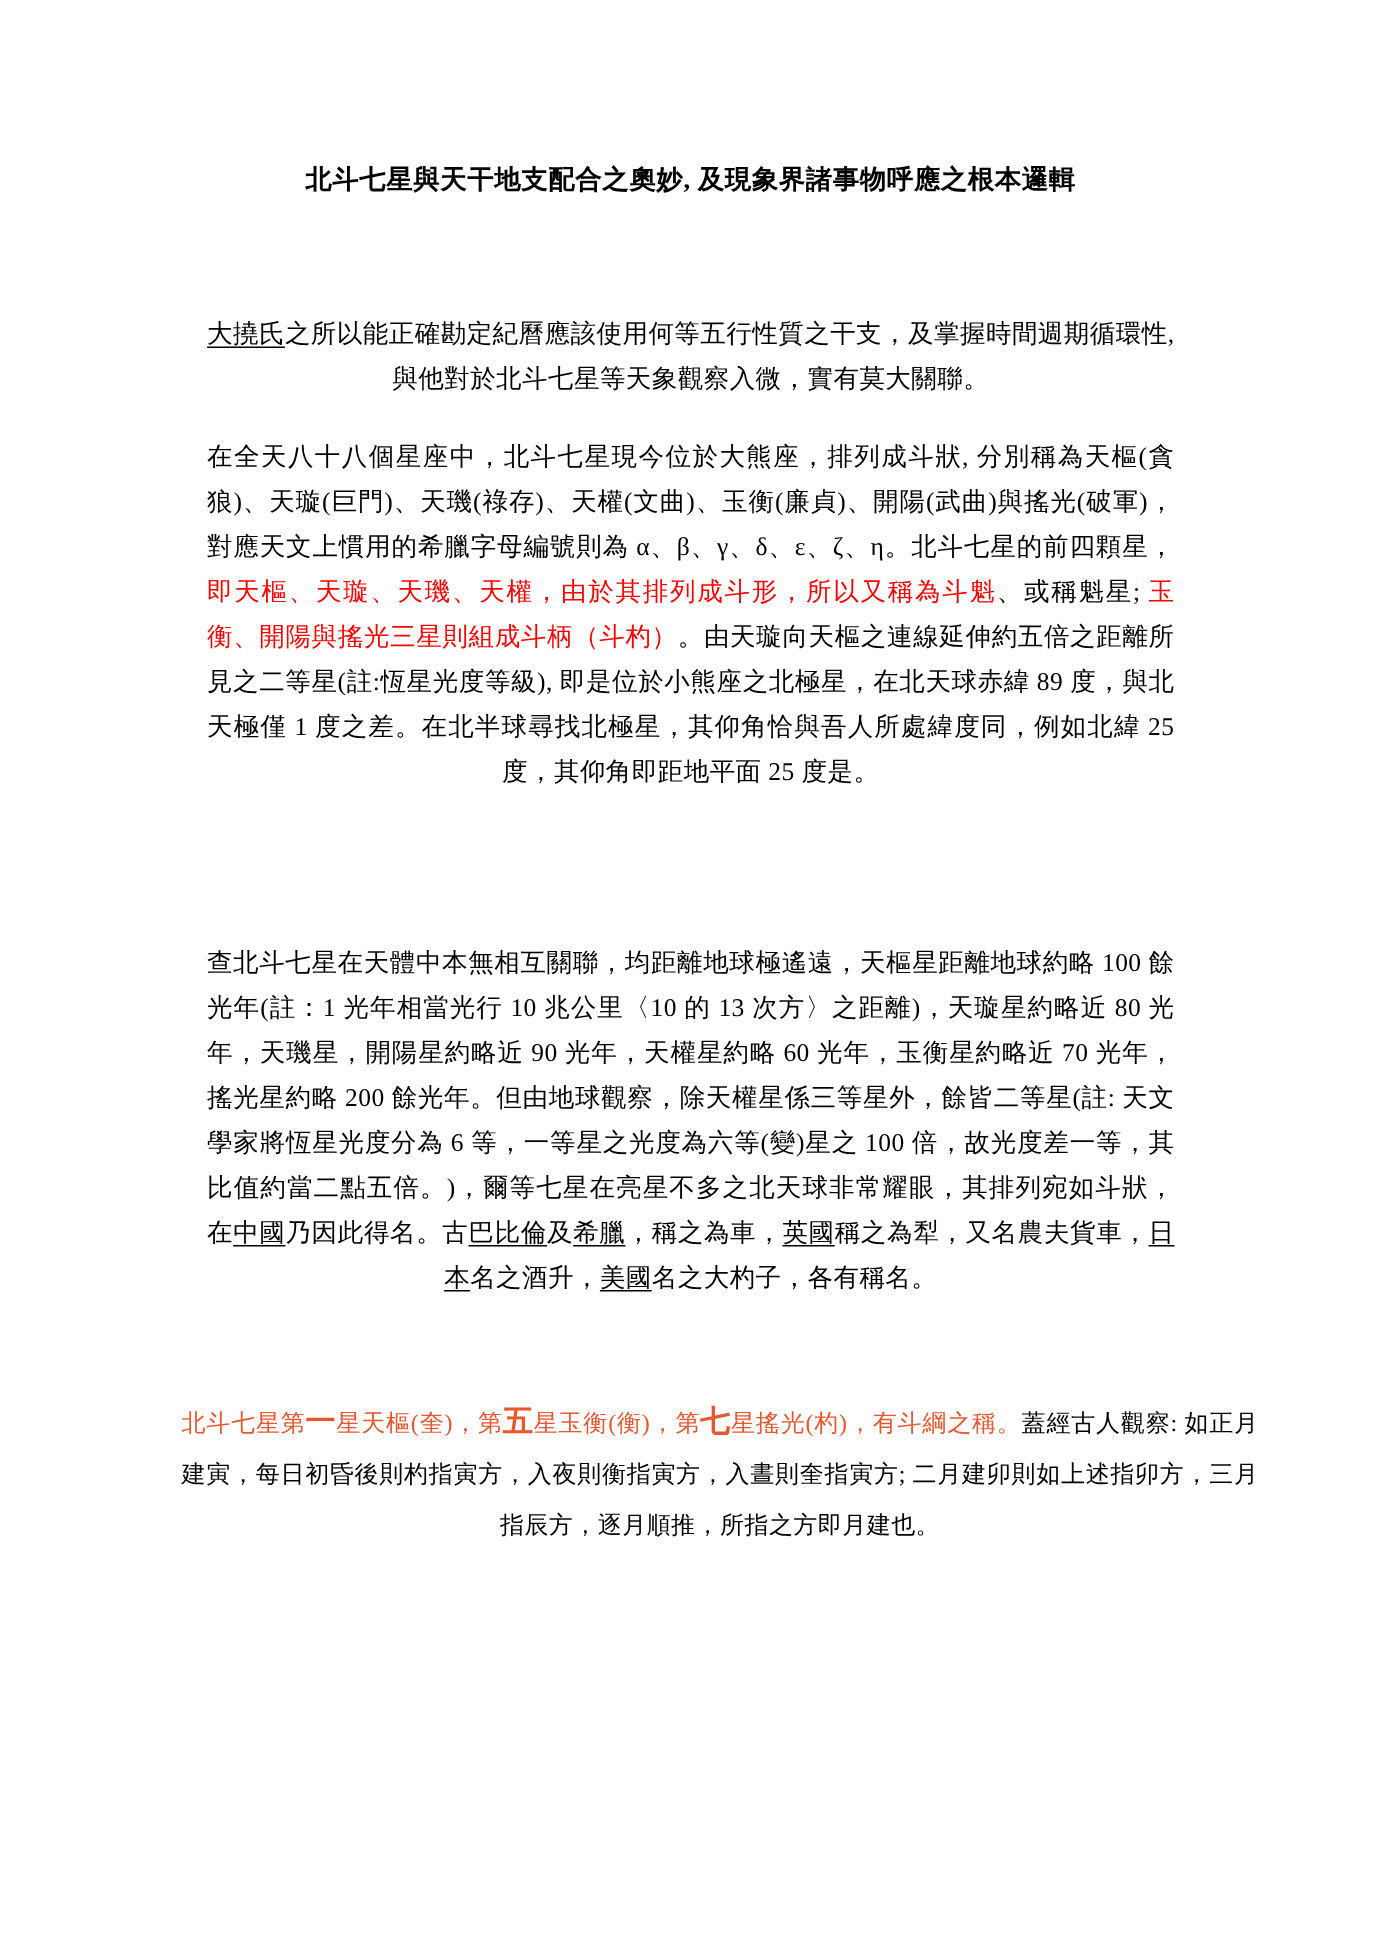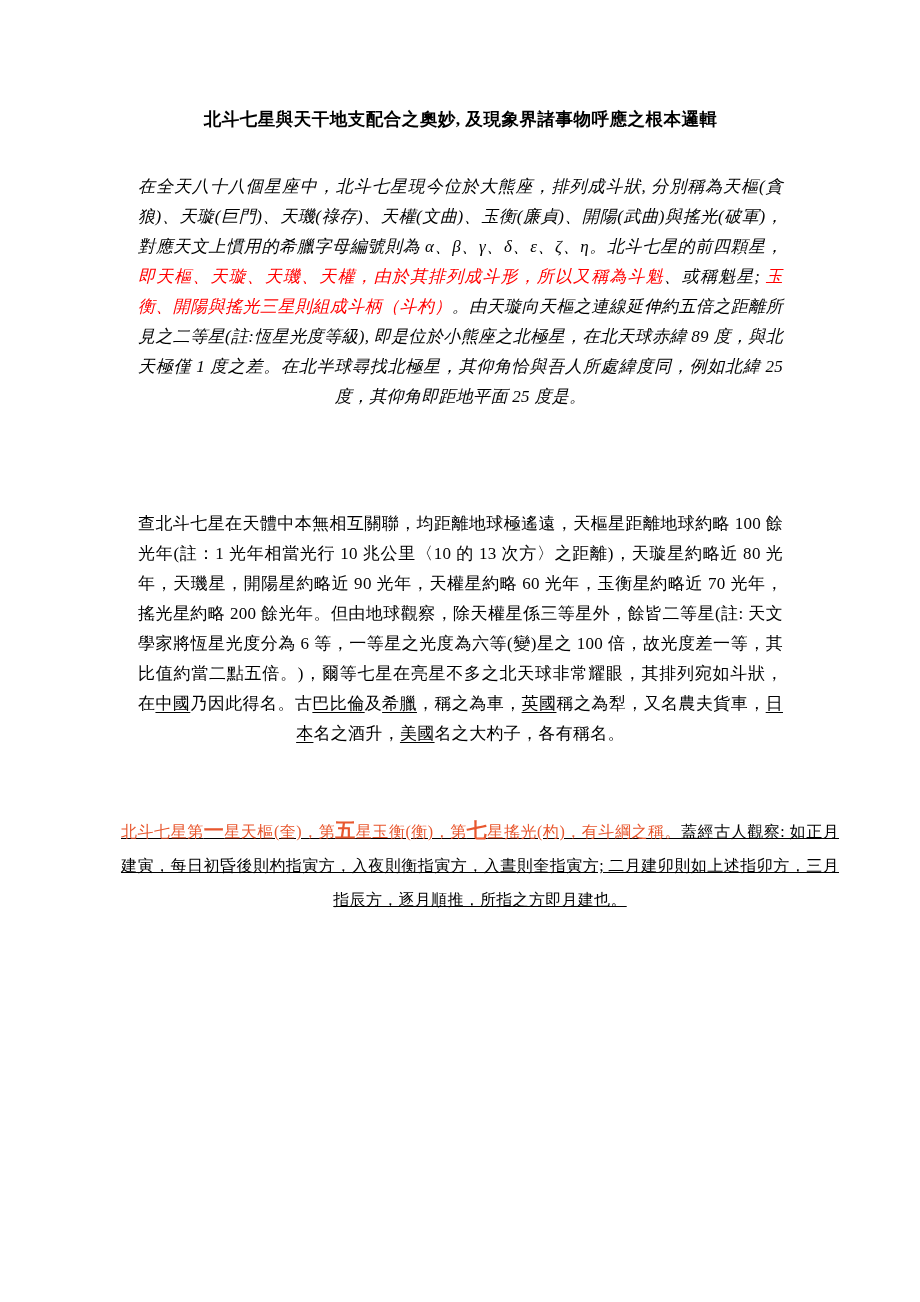--- a/index.html
+++ b/index.html
@@ -26,39 +26,40 @@
   p.para {
     font-size: 17px;
     line-height: 30px;
     margin: 0;
     text-align: justify;
     text-align-last: center;
     text-justify: inter-ideograph;
     letter-spacing: 0.3px;
   }
   p[data-name="paragraph-2"] { margin-top: 76px; }
-  p[data-name="paragraph-3"] { margin-top: 22px; font-style: italic; }
+  p[data-name="paragraph-3"] { margin-top: 22px; }
   p[data-name="paragraph-4"] { margin-top: 97px; }
-  p[data-name="paragraph-5"] { margin-top: 64px; text-decoration: underline; }
+  p[data-name="paragraph-5"] { margin-top: 64px; }
   
   p.wide {
     margin-left: -17px;
     margin-right: -56px;
     font-size: 16px;
     line-height: 34px;
   }
   .u  { text-decoration: underline; text-underline-offset: 3px; }
   .b  { font-weight: bold; }
   .lg { font-size: 20px; }
 </style>
 </head>
 <body>
 
 <div class="page" data-name="document-page">
   <div class="content" data-name="document-content">
     <h1 class="doc-title" data-name="document-title">北斗七星與天干地支配合之奧妙, 及現象界諸事物呼應之根本邏輯</h1>
     <div data-name="paragraph-container" id="paragraphs">
+        <p class="para" data-name="paragraph-2"><span data-name="underlined-term" class="u">大撓氏</span><span data-name="text-segment">之所以能正確勘定紀曆應該使用何等五行性質之干支，及掌握時間週期循環性, 與他對於北斗七星等天象觀察入微，實有莫大關聯。</span></p>
         <p class="para" data-name="paragraph-3"><span data-name="text-segment">在全天八十八個星座中，北斗七星現今位於大熊座，排列成斗狀, 分別稱為天樞(貪狼)、天璇(巨門)、天璣(祿存)、天權(文曲)、玉衡(廉貞)、開陽(武曲)與搖光(破軍)，對應天文上慣用的希臘字母編號則為 α、β、γ、δ、ε、ζ、η。北斗七星的前四顆星，</span><span data-name="highlighted-text" style="color: rgb(255, 0, 0);">即天樞、天璇、天璣、天權，由於其排列成斗形，所以又稱為斗魁</span><span data-name="text-segment">、或稱魁星; </span><span data-name="highlighted-text" style="color: rgb(255, 0, 0);">玉衡、開陽與搖光三星則組成斗柄（斗杓）</span><span data-name="text-segment">。由天璇向天樞之連線延伸約五倍之距離所見之二等星(註:恆星光度等級), 即是位於小熊座之北極星，在北天球赤緯 89 度，與北天極僅 1 度之差。在北半球尋找北極星，其仰角恰與吾人所處緯度同，例如北緯 25 度，其仰角即距地平面 25 度是。</span></p>
         <p class="para" data-name="paragraph-4"><span data-name="text-segment"> 查北斗七星在天體中本無相互關聯，均距離地球極遙遠，天樞星距離地球約略 100 餘光年(註：1 光年相當光行 10 兆公里〈10 的 13 次方〉之距離)，天璇星約略近 80 光年，天璣星，開陽星約略近 90 光年，天權星約略 60 光年，玉衡星約略近 70 光年，搖光星約略 200 餘光年。但由地球觀察，除天權星係三等星外，餘皆二等星(註: 天文學家將恆星光度分為 6 等，一等星之光度為六等(變)星之 100 倍，故光度差一等，其比值約當二點五倍。)，爾等七星在亮星不多之北天球非常耀眼，其排列宛如斗狀，在</span><span data-name="underlined-term" class="u">中國</span><span data-name="text-segment">乃因此得名。古</span><span data-name="underlined-term" class="u">巴比倫</span><span data-name="text-segment">及</span><span data-name="underlined-term" class="u">希臘</span><span data-name="text-segment">，稱之為車，</span><span data-name="underlined-term" class="u">英國</span><span data-name="text-segment">稱之為犁，又名農夫貨車，</span><span data-name="underlined-term" class="u">日本</span><span data-name="text-segment">名之酒升，</span><span data-name="underlined-term" class="u">美國</span><span data-name="text-segment">名之大杓子，各有稱名。</span></p>
         <p class="para wide" data-name="paragraph-5"><span data-name="highlighted-text" style="color: rgb(232, 87, 46);">北斗七星第</span><span data-name="highlighted-text" class="b lg" style="color: rgb(232, 87, 46);">一</span><span data-name="highlighted-text" style="color: rgb(232, 87, 46);">星天樞(奎)，第</span><span data-name="highlighted-text" class="b lg" style="color: rgb(232, 87, 46);">五</span><span data-name="highlighted-text" style="color: rgb(232, 87, 46);">星玉衡(衡)，第</span><span data-name="highlighted-text" class="b lg" style="color: rgb(232, 87, 46);">七</span><span data-name="highlighted-text" style="color: rgb(232, 87, 46);">星搖光(杓)，有斗綱之稱。</span><span data-name="text-segment">蓋經古人觀察: 如正月建寅，每日初昏後則杓指寅方，入夜則衡指寅方，入晝則奎指寅方; 二月建卯則如上述指卯方，三月指辰方，逐月順推，所指之方即月建也。</span></p>
       </div>
   </div>
 </div>
 
 </body></html>

